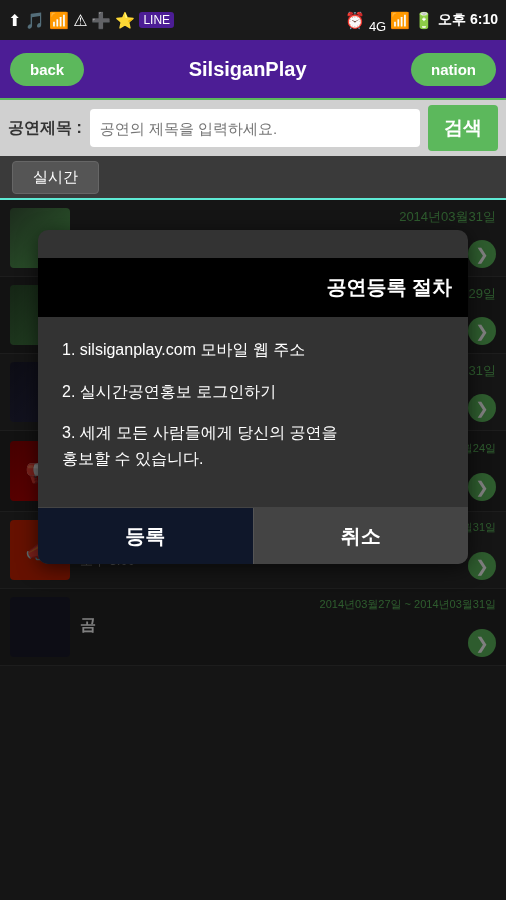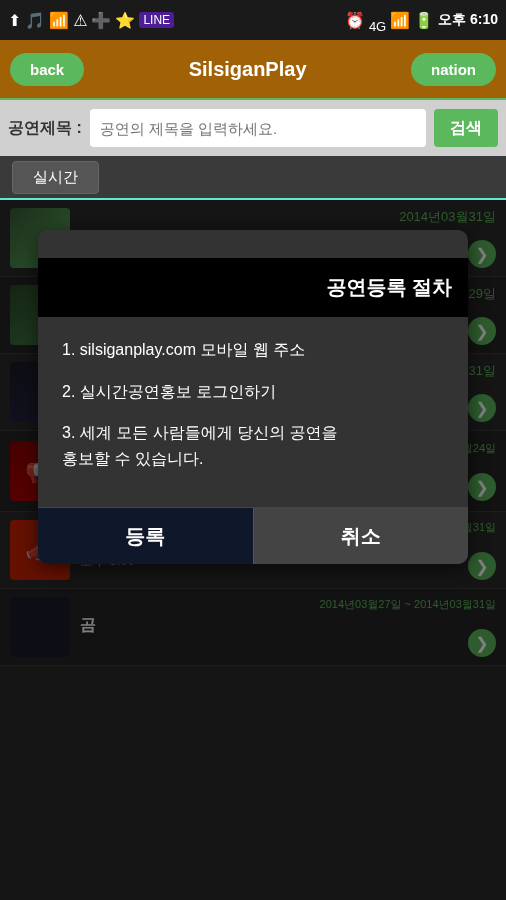--- a/index.html
+++ b/index.html
@@ -42,21 +42,21 @@
     .time-text {
       font-size: 14px;
       font-weight: bold;
       color: white;
     }
 
     
     .header-bar {
       width: 100%;
       height: 60px;
-      background: #a16207;
+      background: #4c1d95;
       display: flex;
       align-items: center;
       justify-content: space-between;
       padding: 0 10px;
       border-bottom: 2px solid #5cb85c;
     }
 
     .header-btn {
       background: #5cb85c;
       color: white;
@@ -101,27 +101,27 @@
       border: none;
       border-radius: 4px;
       padding: 0 10px;
       font-size: 15px;
       color: #aaa;
       font-family: inherit;
       outline: none;
     }
 
     .search-btn {
-      height: 38px;
+      height: 46px;
       background: #5cb85c;
       color: white;
       border: none;
       border-radius: 4px;
       padding: 0 16px;
-      font-size: 16px;
+      font-size: 19px;
       font-family: inherit;
       cursor: pointer;
       font-weight: bold;
     }
 
     
     .filter-bar {
       width: 100%;
       height: 44px;
       background: #3a3a3a;

